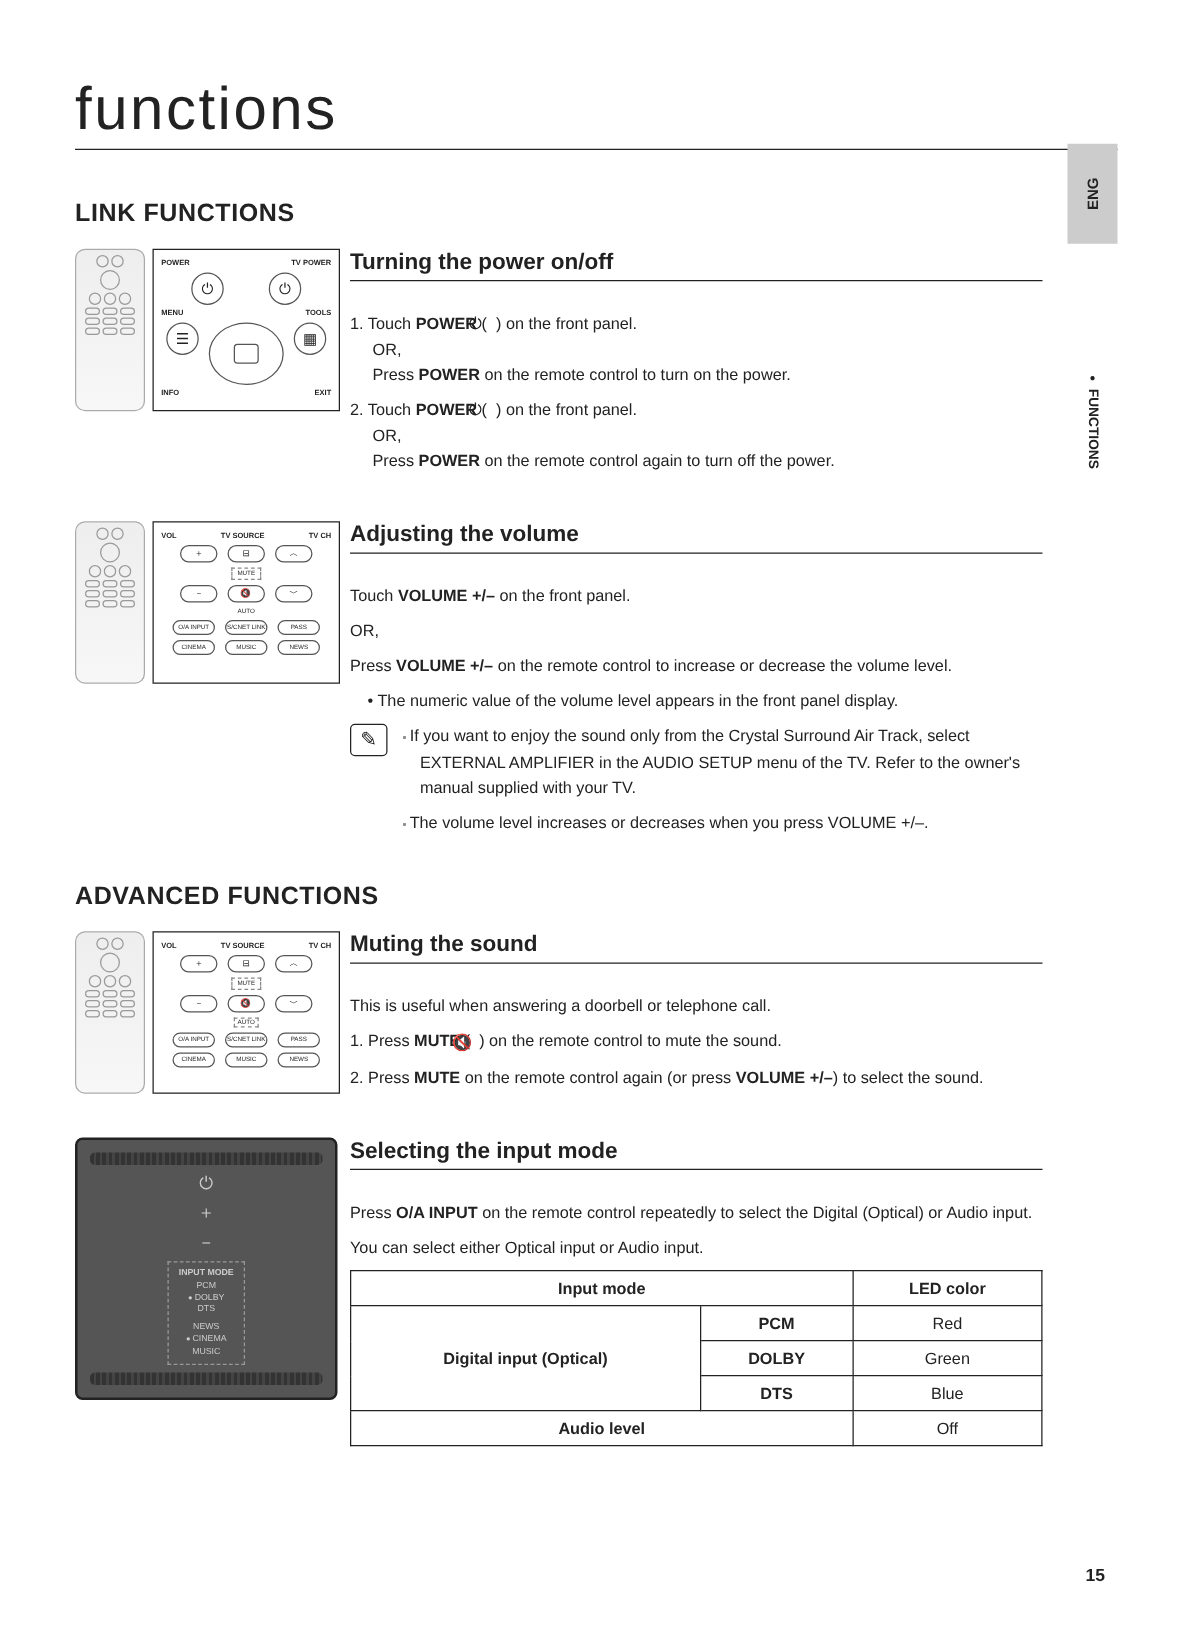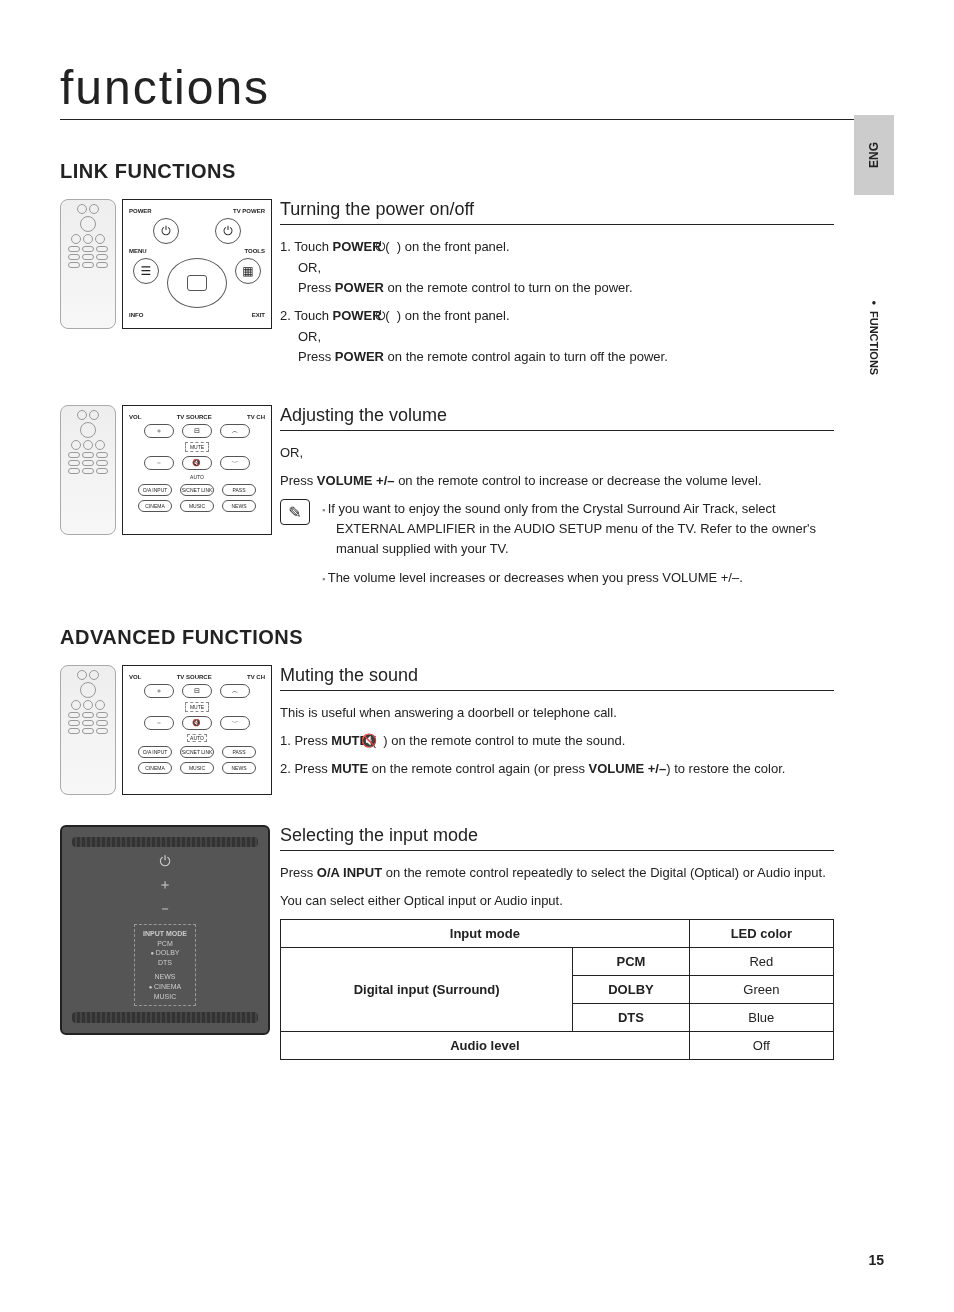--- a/index.html
+++ b/index.html
@@ -60,24 +60,24 @@
     font-size: 20px;
     font-weight: bold;
     margin: 10px 0 16px 0;
     letter-spacing: 0.5px;
   }
   .row { display: flex; margin-bottom: 30px; }
   .col-left { width: 220px; flex-shrink: 0; }
   .col-right { flex: 1; padding-right: 60px; }
   h3.sub {
     font-size: 18px;
-    font-weight: normal;
+    font-weight: bold;
     border-bottom: 1px solid #222;
     padding-bottom: 4px;
-    margin-bottom: 12px;
+    margin-bottom: 24px;
   }
   .body-text { font-size: 13px; line-height: 1.55; margin-bottom: 8px; }
   .body-text b { font-weight: bold; }
   ol.steps { list-style: none; padding-left: 0; }
   ol.steps li { margin-bottom: 8px; padding-left: 18px; text-indent: -18px; line-height: 1.55; }
   ul.bullets { list-style: none; padding-left: 14px; }
   ul.bullets li::before { content: "• "; }
   ul.bullets li { margin-bottom: 6px; line-height: 1.55; }
   .note-row { display: flex; margin-top: 8px; }
   .note-icon {
@@ -275,24 +275,30 @@
         <div class="rz-btn-row">
             <div class="rz-pill sm">CINEMA</div>
             <div class="rz-pill sm">MUSIC</div>
             <div class="rz-pill sm">NEWS</div>
           </div>
       </div>
     </div>
   </div>
   <div class="col-right">
     <h3 class="sub">Adjusting the volume</h3>
+    <p class="body-text">
+      <span>Touch </span><b>VOLUME +/–</b><span> on the front panel.</span>
+    </p>
     <p class="body-text">OR,</p>
     <p class="body-text">
       <span>Press </span><b>VOLUME +/–</b><span> on the remote control to increase or decrease the volume level.</span>
     </p>
+    <ul class="bullets">
+        <li>The numeric value of the volume level appears in the front panel display.</li>
+      </ul>
     <div class="note-row">
       <div class="note-icon">✎</div>
       <ul class="note-list">
         <li>If you want to enjoy the sound only from the Crystal Surround Air Track, select EXTERNAL AMPLIFIER in the AUDIO SETUP menu of the TV. Refer to the owner's manual supplied with your TV.</li>
         <li>The volume level increases or decreases when you press VOLUME +/–.</li>
       </ul>
     </div>
   </div>
 </div>
 
@@ -360,21 +366,21 @@
     </div>
   </div>
   <div class="col-right">
     <h3 class="sub">Muting the sound</h3>
     <p class="body-text">This is useful when answering a doorbell or telephone call.</p>
     <ol class="steps">
       <li>
         <span>1. Press </span><b>MUTE</b><span> ( </span><span class="icon-inline">🔇</span><span> ) on the remote control to mute the sound.</span>
       </li>
       <li>
-        <span>2.  Press </span><b>MUTE</b><span> on the remote control again (or press </span><b>VOLUME +/–</b><span>) to restore the color.</span>
+        <span>2.  Press </span><b>MUTE</b><span> on the remote control again (or press </span><b>VOLUME +/–</b><span>) to select the sound.</span>
       </li>
     </ol>
   </div>
 </div>
 
 <div class="row" style="margin-bottom:0">
   <div class="col-left">
     <div class="device-panel">
       <div class="grille"></div>
       <div class="ctrl">⏻</div>
@@ -399,21 +405,21 @@
       <span>Press </span><b>O/A INPUT</b><span> on the remote control repeatedly to select the Digital (Optical) or Audio input.</span>
     </p>
     <p class="body-text">You can select either Optical input or Audio input.</p>
     <table class="input-table">
       <tbody>
           <tr>
         <th colspan="2">Input mode</th>
         <th>LED color</th>
       </tr>
       <tr>
-        <td rowspan="3" style="font-weight:bold">Digital input (Surround)</td>
+        <td rowspan="3" style="font-weight:bold">Digital input (Optical)</td>
         <td style="font-weight:bold">PCM</td>
         <td>Red</td>
       </tr>
       <tr>
         <td style="font-weight:bold">DOLBY</td>
         <td>Green</td>
       </tr>
       <tr>
         <td style="font-weight:bold">DTS</td>
         <td>Blue</td>

